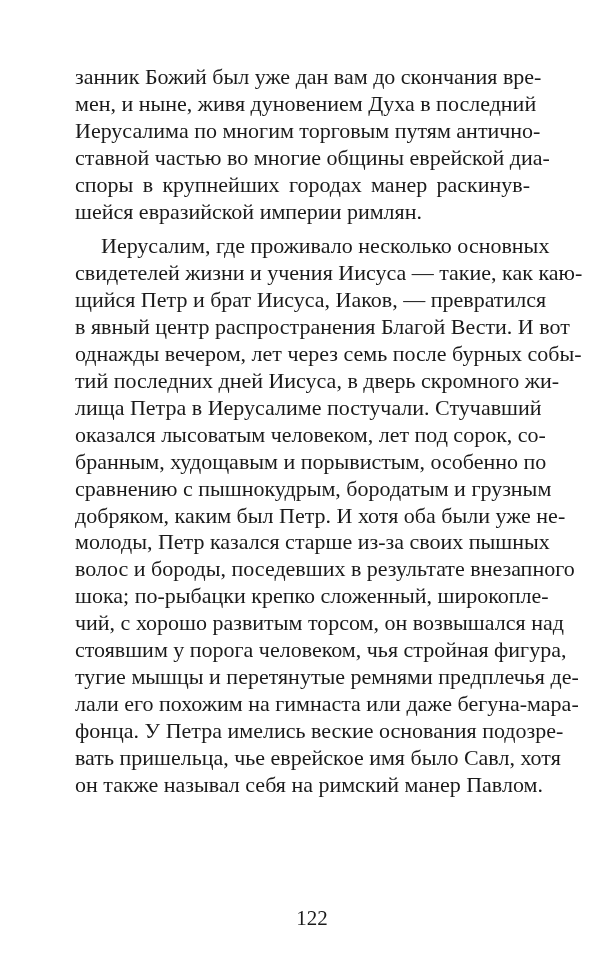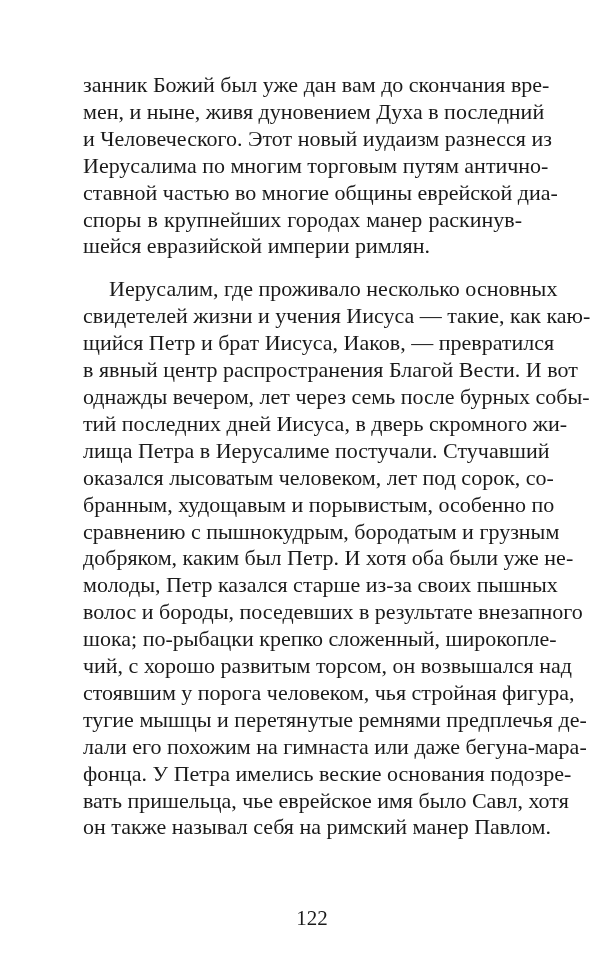--- a/index.html
+++ b/index.html
@@ -1,34 +1,33 @@
 <!DOCTYPE html>
 <html><head>
 <meta charset="utf-8">
 <style>
   html, body { margin: 0; padding: 0; background: #ffffff; }
   body { width: 600px; height: 958px; position: relative; overflow: hidden; }
   .page { position: absolute; left: 67px; top: 56px; width: 471px;
           font-family: "Liberation Serif", "DejaVu Serif", serif;
           font-size: 22px; line-height: 26.9px; color: #1a1a1a; }
-  .para { margin: 16px; text-align: justify; hyphens: manual; }
+  .para { margin: 8px; text-align: justify; hyphens: manual; }
   .line { display: block; text-align: justify; text-align-last: justify; white-space: nowrap; }
   .line.last { text-align-last: left; }
   .indent { padding-left: 26px; }
   .page-number { position: absolute; top: 906px; left: 12px; width: 600px; text-align: center;
           font-family: "Liberation Serif", "DejaVu Serif", serif; font-size: 21px; color: #1a1a1a; }
 </style>
 </head>
 <body>
 
 <div class="page">
   <div class="para">
     <span class="line">занник Божий был уже дан вам до скончания вре-</span>
     <span class="line">мен, и ныне, живя дуновением Духа в последний</span>
-    <span class="line">и Человеческого. Этот новый иудаизм разнесся из</span>
     <span class="line">Иерусалима по многим торговым путям антично-</span>
     <span class="line">ставной частью во многие общины еврейской диа-</span>
     <span class="line">споры в крупнейших городах манер раскинув-</span>
     <span class="line last">шейся евразийской империи римлян.</span>
   </div>
   <div class="para">
     <span class="line indent">Иерусалим, где проживало несколько основных</span>
     <span class="line">свидетелей жизни и учения Иисуса — такие, как каю-</span>
     <span class="line">щийся Петр и брат Иисуса, Иаков, — превратился</span>
     <span class="line">в явный центр распространения Благой Вести. И вот</span>

